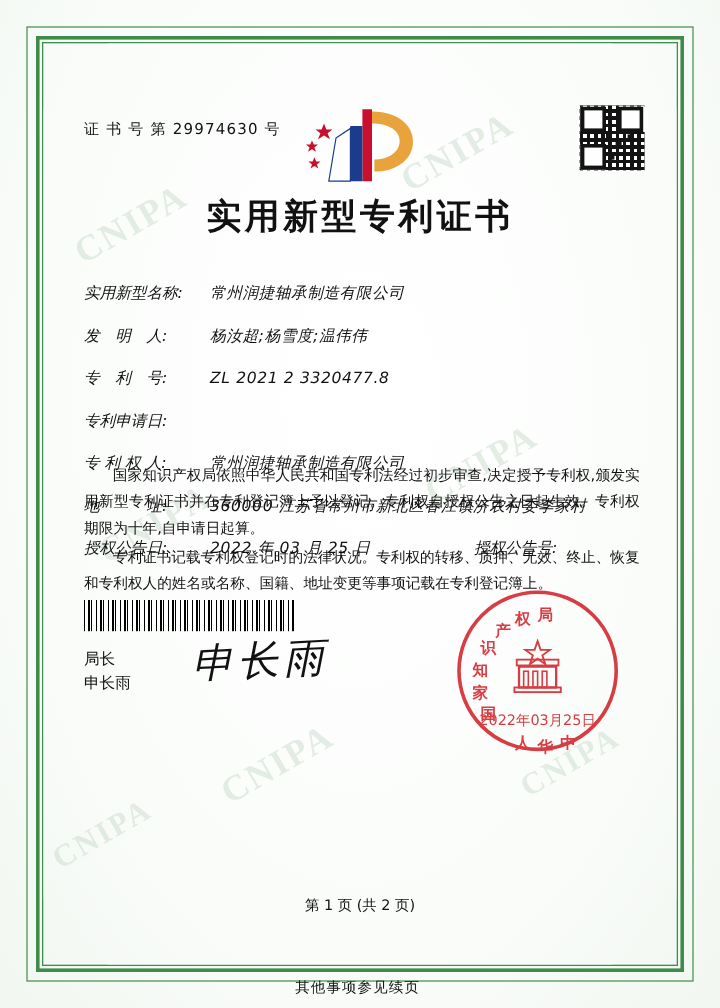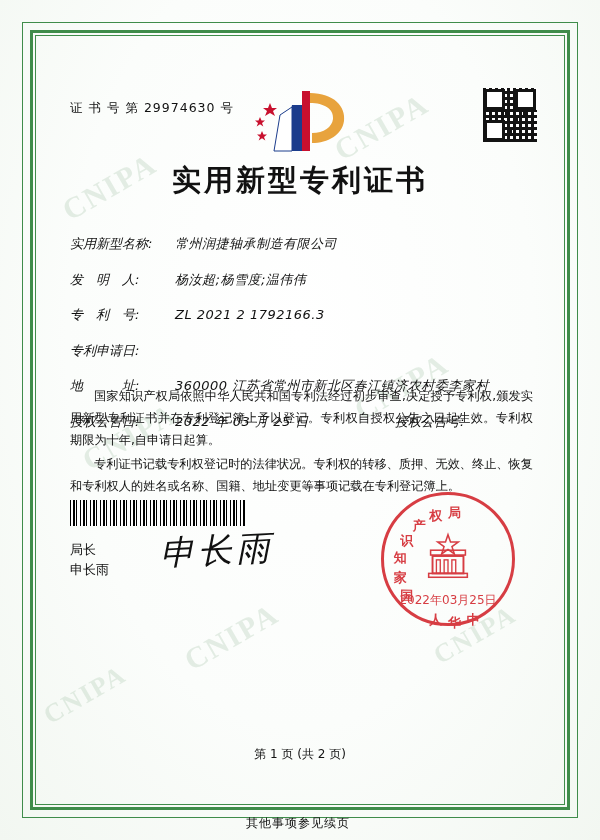--- a/index.html
+++ b/index.html
@@ -310,24 +310,28 @@
       <div class="field-row">
         <div class="field-label">实用新型名称:</div>
         <div class="field-value">常州润捷轴承制造有限公司</div>
       </div>
       <div class="field-row">
         <div class="field-label">发　明　人:</div>
         <div class="field-value">杨汝超;杨雪度;温伟伟</div>
       </div>
       <div class="field-row">
         <div class="field-label">专　利　号:</div>
-        <div class="field-value">ZL 2021 2 1792166.3</div>
+        <div class="field-value">ZL 2021 2 3320477.8</div>
       </div>
       <div class="field-row">
         <div class="field-label">专利申请日:</div>
+      </div>
+      <div class="field-row">
+        <div class="field-label">专 利 权 人:</div>
+        <div class="field-value">常州润捷轴承制造有限公司</div>
       </div>
       <div class="field-row">
         <div class="field-label">地　　　址:</div>
         <div class="field-value">360000 江苏省常州市新北区春江镇济农村委李家村</div>
       </div>
       <div class="field-row dual">
         <div class="field-label">授权公告日:</div>
         <div class="field-value">2022 年 03 月 25 日</div>
         <div class="second-label">授权公告号:</div>
       </div>

